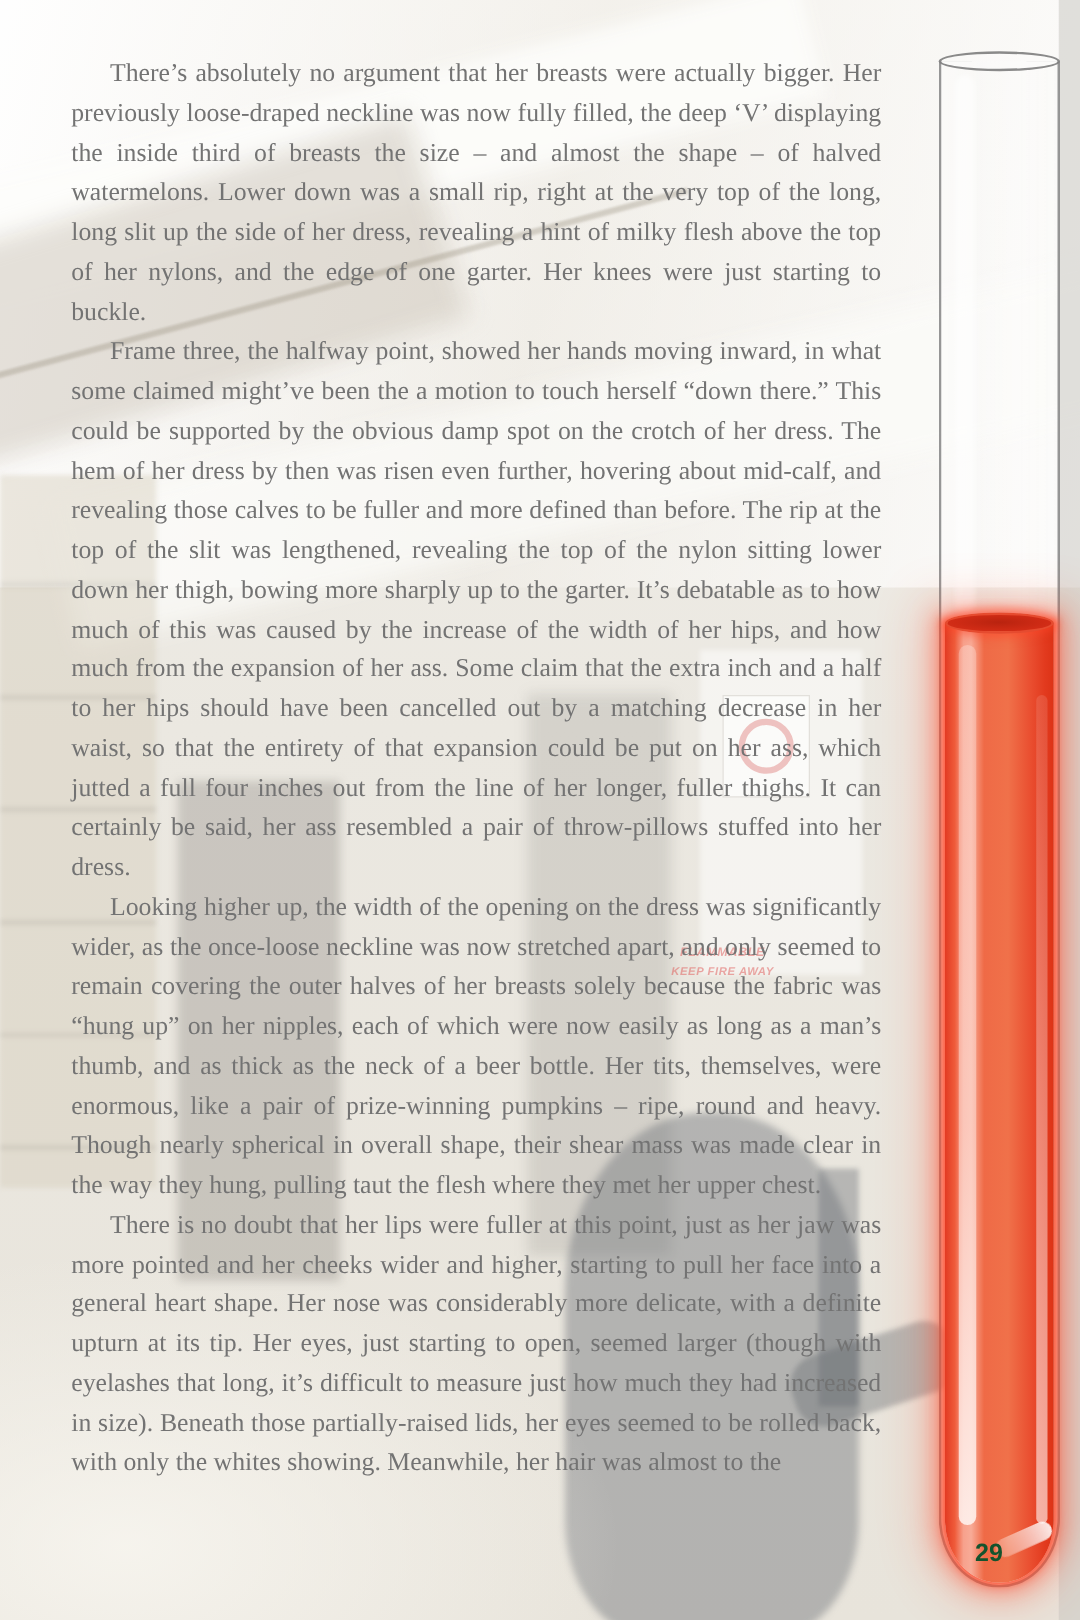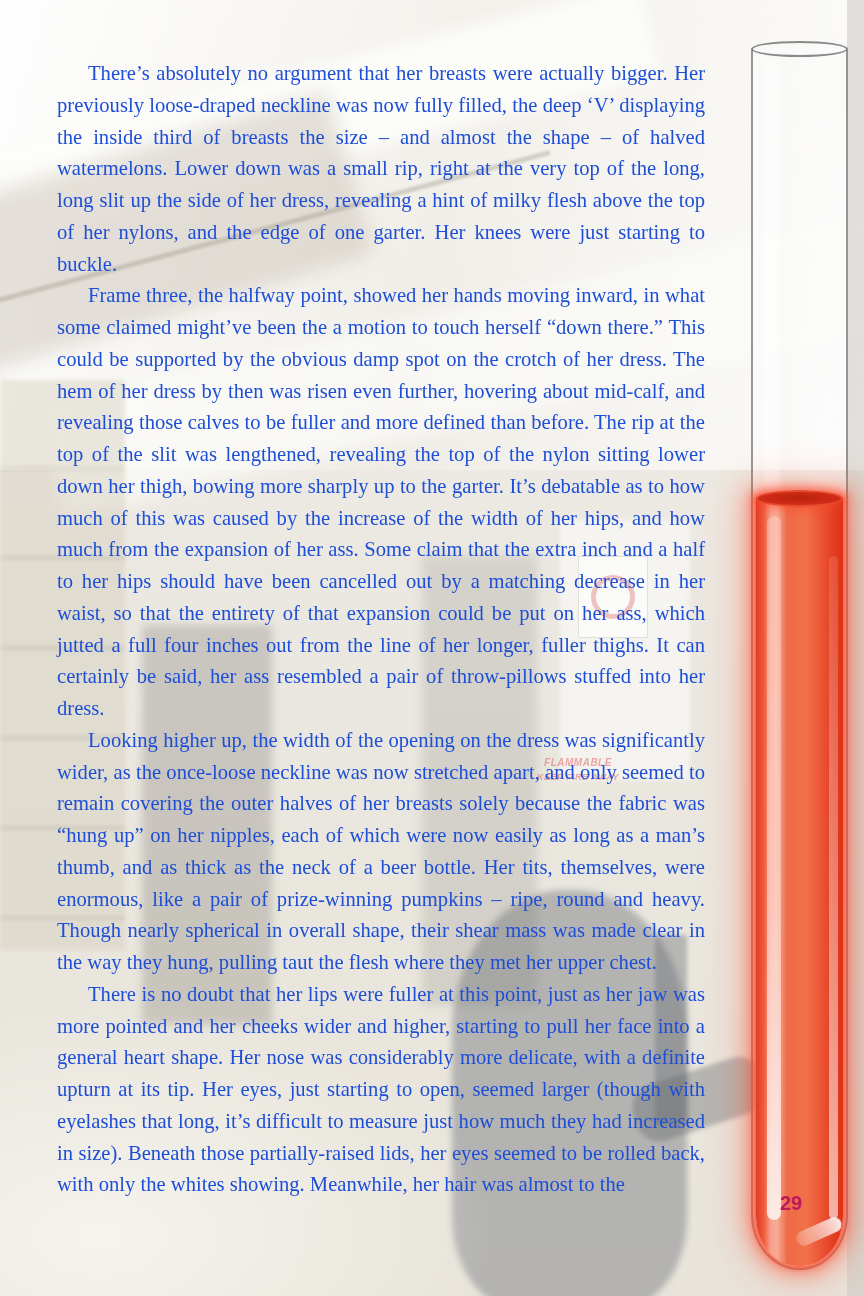--- a/index.html
+++ b/index.html
@@ -46,22 +46,22 @@
   .chair-arm{position:absolute;left:632px;top:1070px;width:135px;height:58px;
     background:rgba(96,102,108,.38);transform:rotate(-18deg);border-radius:24px;filter:blur(2px);}
   .chair-pole{position:absolute;left:655px;top:935px;width:32px;height:190px;
     background:rgba(100,106,112,.38);filter:blur(2px);}
   .floor-glow{position:absolute;left:0;top:1000px;width:500px;height:296px;
     background:radial-gradient(ellipse at 20% 80%,rgba(248,246,240,.85),rgba(248,246,240,0) 70%);}
   .right-band{position:absolute;right:0;top:0;width:17px;height:1296px;
     background:rgba(203,200,194,.55);}
   
   .text-column{
-    position:absolute;left:57px;top:58px;width:648px;z-index:2;
-    font-size:20.6px;line-height:31.75px;color:#1d4ed8;text-align:justify;
+    position:absolute;left:57px;top:44px;width:648px;z-index:2;
+    font-size:20.6px;line-height:31.75px;color:#737373;text-align:justify;
   }
   .text-column p{margin:0;text-indent:31px;}
   
   .tube{position:absolute;inset:0;z-index:3;pointer-events:none;}
   .glass-body{position:absolute;left:751px;top:49px;width:97px;height:1221px;box-sizing:border-box;
     border:2px solid rgba(125,125,125,.8);border-top:none;
     border-radius:0 0 48px 48px / 0 0 56px 56px;
     background:linear-gradient(90deg,rgba(255,255,255,.38) 0%,rgba(255,255,255,.1) 35%,rgba(255,255,255,.3) 70%,rgba(255,255,255,.15) 100%);}
   .glass-reflection{position:absolute;left:764px;top:60px;width:16px;height:432px;
     background:rgba(255,255,255,.55);border-radius:8px;filter:blur(2px);}
@@ -77,23 +77,23 @@
     border:2px solid #e64b2f;
     box-shadow:0 0 8px 3px rgba(255,70,40,.55);}
   .stripe{position:absolute;border-radius:8px;}
   .stripe-left{left:767px;top:516px;width:14px;height:704px;
     background:linear-gradient(180deg,rgba(255,240,236,.3) 0%,rgba(255,234,229,.5) 55%,rgba(255,246,243,.85) 100%);}
   .stripe-right{left:829px;top:556px;width:9px;height:663px;border-radius:6px;
     background:linear-gradient(180deg,rgba(255,240,236,.12) 0%,rgba(255,240,236,.65) 100%);}
   .comma{position:absolute;left:795px;top:1224px;width:48px;height:15px;border-radius:12px;
     background:linear-gradient(90deg,rgba(255,255,255,.2),rgba(255,255,255,.9));
     transform:rotate(-24deg);filter:blur(.5px);}
-  .page-number{position:absolute;left:780px;top:1192px;z-index:5;
+  .page-number{position:absolute;left:780px;top:1232px;z-index:5;
     font-family:"Liberation Sans","DejaVu Sans",sans-serif;font-weight:bold;
-    font-size:20px;color:#be185d;}
+    font-size:20px;color:#14532d;}
 </style>
 </head>
 <body>
 
 <div class="bg">
   <div class="ceiling"></div>
   <div class="skylight1"></div>
   <div class="ceiling-shadow"></div>
   <div class="ceiling-beam"></div>
   <div class="skylight2"></div>

